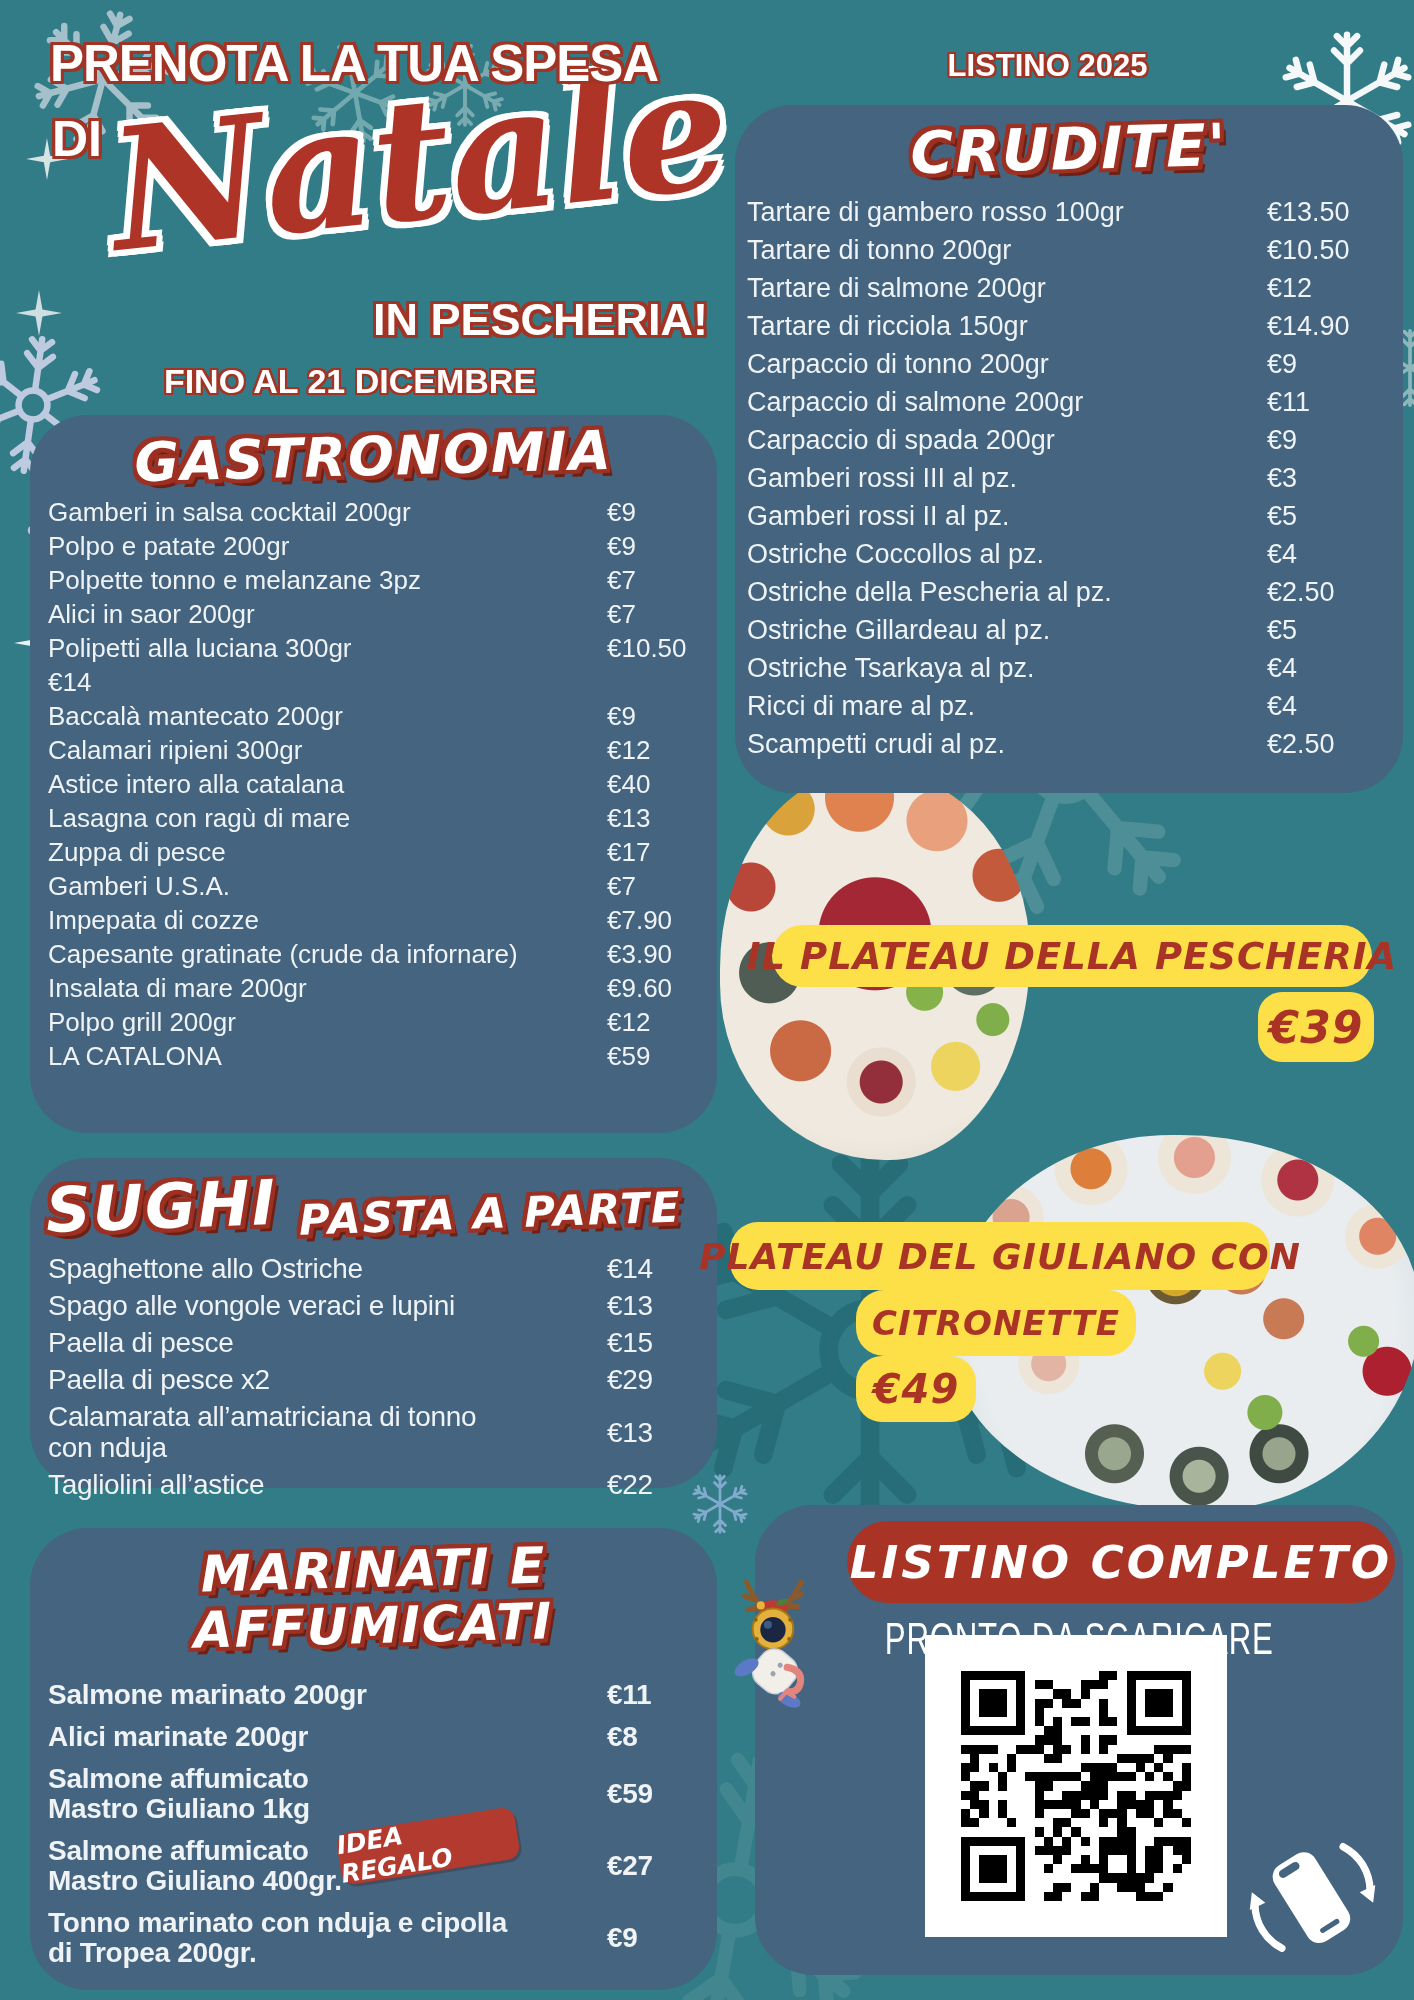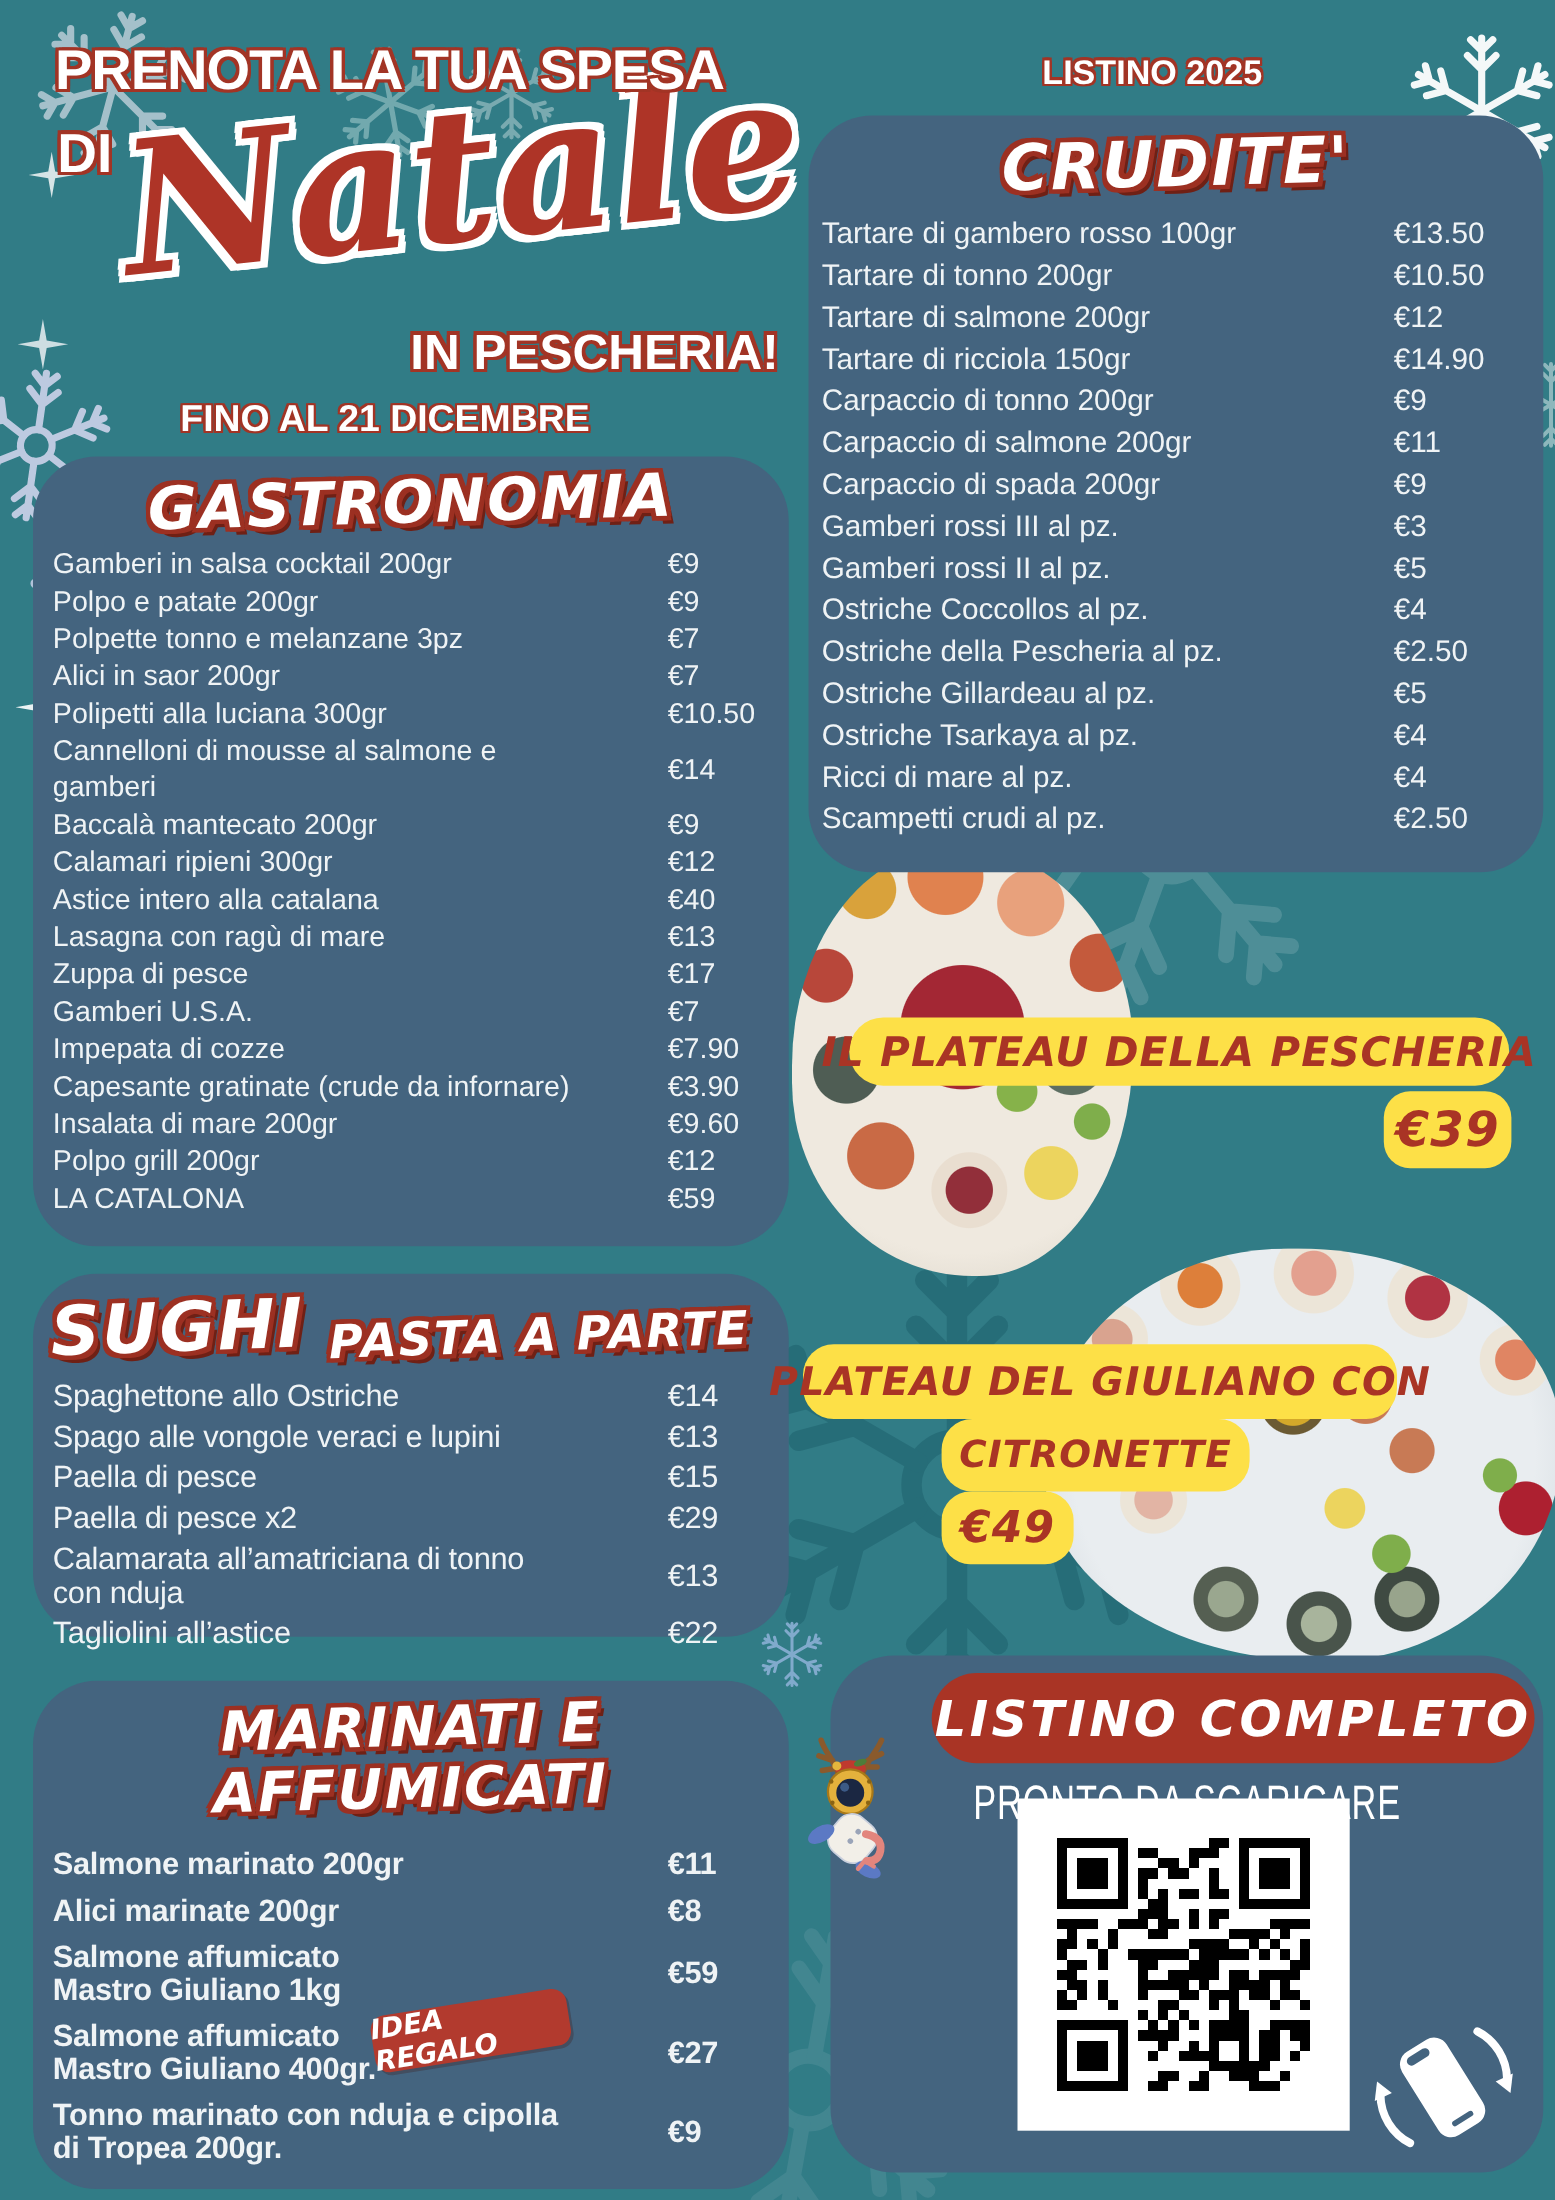--- a/index.html
+++ b/index.html
@@ -238,22 +238,20 @@
         </div>
         <div class="row">
           <span class="iname">Alici in saor 200gr</span>
           <span class="iprice">€7</span>
         </div>
         <div class="row">
           <span class="iname">Polipetti alla luciana 300gr</span>
           <span class="iprice">€10.50</span>
         </div>
         <div class="row">
-          <span class="iname">Cannelloni di mousse al salmone e
-gamberi</span>
           <span class="iprice">€14</span>
         </div>
         <div class="row">
           <span class="iname">Baccalà mantecato 200gr</span>
           <span class="iprice">€9</span>
         </div>
         <div class="row">
           <span class="iname">Calamari ripieni 300gr</span>
           <span class="iprice">€12</span>
         </div>

